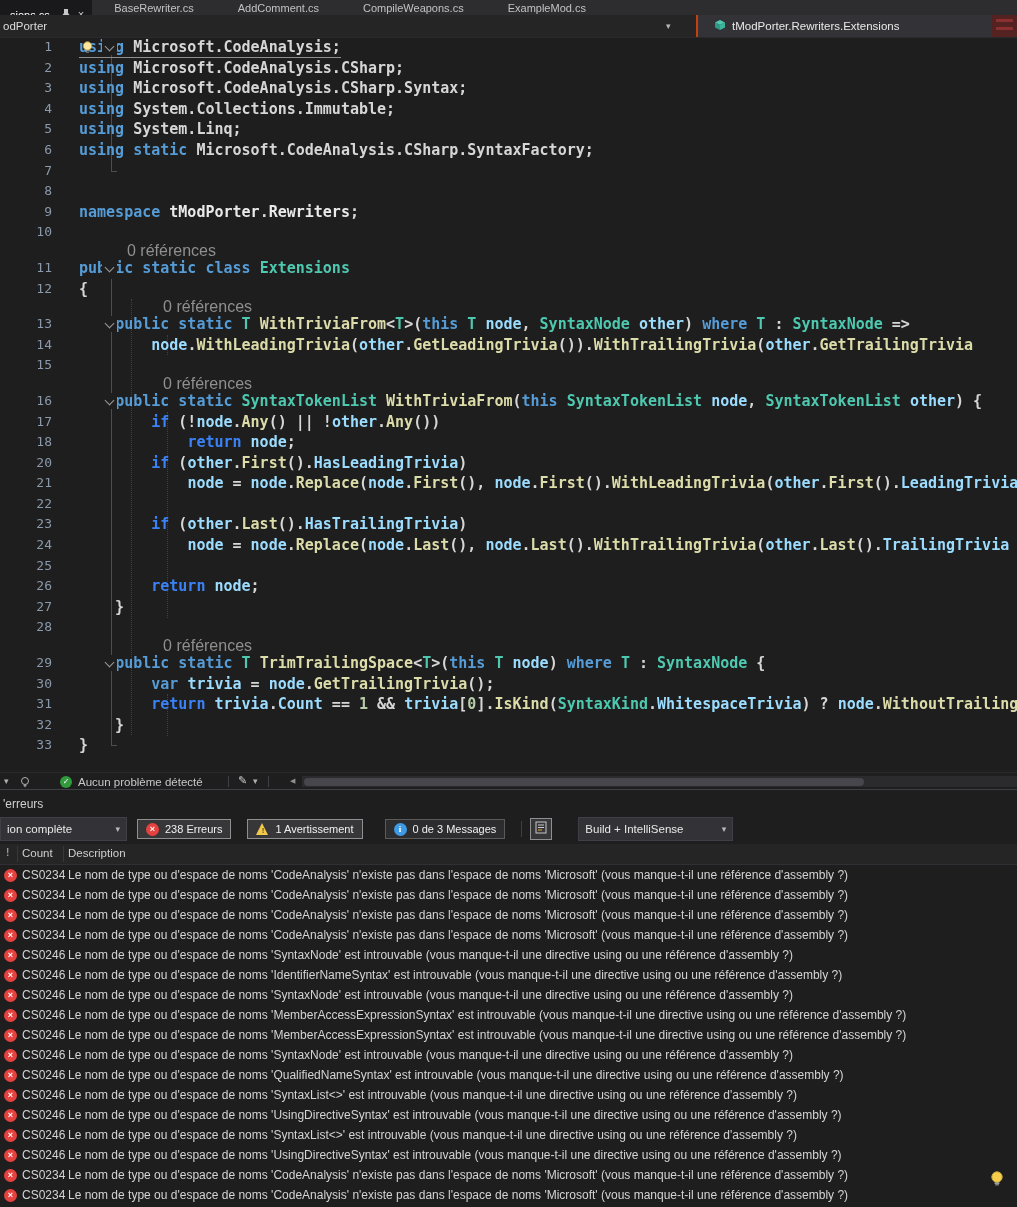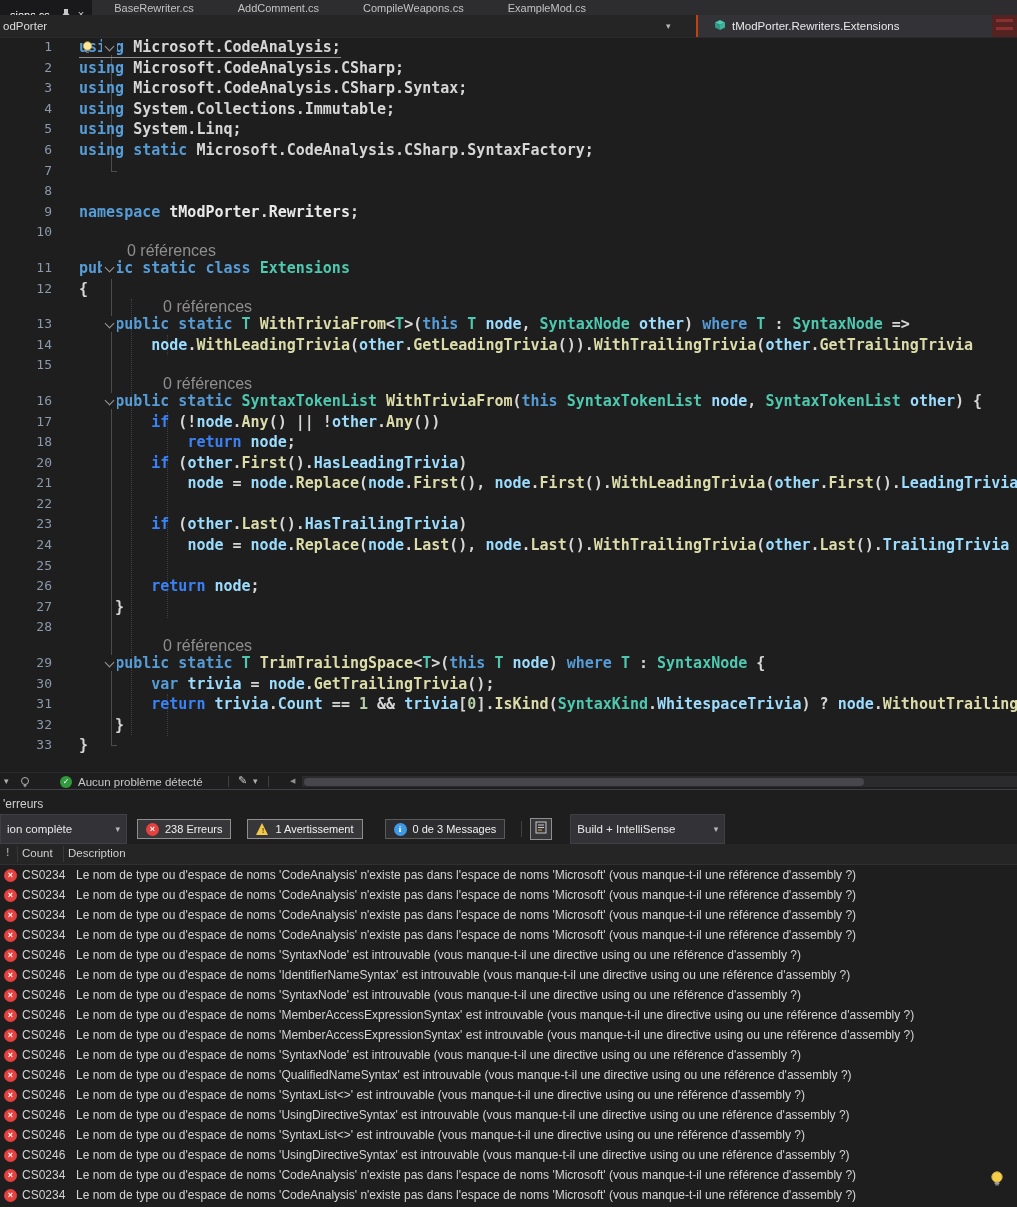--- a/index.html
+++ b/index.html
@@ -53,25 +53,25 @@
   .pen{position:absolute;left:238px;top:1px;font-size:11px;color:#c8c8c8;}
   .sb-caret2{position:absolute;left:253px;top:3px;font-size:9px;color:#b0b0b0;}
   .sb-arrow{position:absolute;left:290px;top:4px;font-size:7px;color:#909090;}
   .hscroll{position:absolute;left:302px;right:0;top:3px;height:11px;background:#2b2b2e;}
   .hthumb{position:absolute;left:2px;top:1.5px;width:560px;height:8px;background:#46464c;border-radius:4px;}
 
   
   .panel{position:absolute;top:789px;left:0;right:0;bottom:0;background:#1e1e1e;border-top:1px solid #3f3f46;}
   .panel-title{position:absolute;left:3px;top:7px;font-size:12px;color:#d0d0d0;}
   .ptoolbar{position:absolute;top:27px;left:0;right:0;height:24px;display:flex;align-items:center;}
-  .combo{height:30px;background:#333337;border:1px solid #3f3f46;box-sizing:border-box;display:flex;align-items:center;
+  .combo{height:24px;background:#333337;border:1px solid #3f3f46;box-sizing:border-box;display:flex;align-items:center;
          justify-content:space-between;padding:0 6px;font-size:11.5px;color:#e8e8e8;}
   .combo .caret{font-size:9px;color:#b8b8b8;margin-left:8px;}
   .combo1{width:127px;}
-  .combo2{width:155px;margin-left:18px;}
+  .combo2{width:155px;margin-left:26px;}
   .tbtn{height:20px;display:flex;align-items:center;gap:6px;padding:0 8px;font-size:11px;color:#f0f0f0;
         background:#37373a;border:1px solid #8f8f8f;box-sizing:border-box;}
   .tbtn.off{background:#2d2d30;border-color:#5a5a5a;}
   .tbtn.b-err{margin-left:10px;} .tbtn.b-warn{margin-left:16px;} .tbtn.b-msg{margin-left:22px;}
   .icon-err{display:inline-block;width:13px;height:13px;border-radius:50%;background:#E5413E;color:#fff;
             font-size:9px;line-height:13px;text-align:center;font-weight:bold;}
   .icon-warn{position:relative;display:inline-block;width:13px;height:12px;}
   .icon-warn::before{content:"";position:absolute;left:0;top:0;border-left:6.5px solid transparent;
             border-right:6.5px solid transparent;border-bottom:12px solid #F2C94C;}
   .icon-warn i{position:absolute;left:0;right:0;top:2.5px;font-style:normal;font-size:8px;font-weight:bold;color:#6e5200;text-align:center;z-index:1;}
@@ -83,21 +83,21 @@
   .phead{position:absolute;top:54px;left:0;right:0;height:20px;background:#252526;border-bottom:1px solid #303034;}
   .hsev{position:absolute;left:6px;top:3px;font-size:10px;font-weight:bold;color:#9a9a9a;}
   .hcode{position:absolute;left:22px;top:3px;font-size:11.5px;color:#cfcfcf;}
   .hdesc{position:absolute;left:68px;top:3px;font-size:11.5px;color:#cfcfcf;}
   .vsep{position:absolute;top:2px;width:1px;height:16px;background:#38383b;}
   #error-rows{position:absolute;top:75px;left:0;right:0;}
   .erow{position:relative;height:20px;line-height:20px;font-size:12px;color:#d4d4d4;}
   .eicon{position:absolute;left:4px;top:3.5px;width:13px;height:13px;border-radius:50%;background:#E5413E;color:#fff;
          font-size:9px;line-height:13px;text-align:center;font-weight:bold;}
   .ecode{position:absolute;left:22px;}
-  .edesc{position:absolute;left:76px;right:28px;white-space:nowrap;overflow:hidden;}
+  .edesc{position:absolute;left:68px;right:28px;white-space:nowrap;overflow:hidden;}
   .bulb-note{position:absolute;left:988px;top:1170px;}
 </style>
 </head>
 <body>
 
 <div class="tabbar">
     <div class="tab active">
       <span>sions.cs</span>
       <span class="pin">
         <svg width="8" height="11" viewBox="0 0 8 11">

